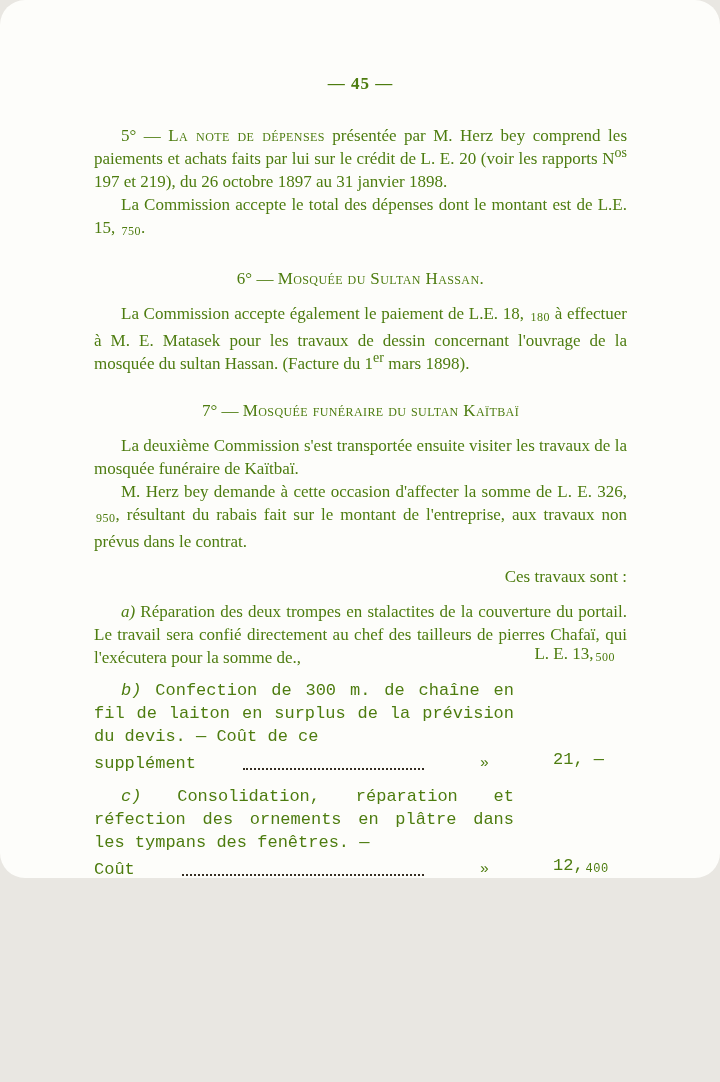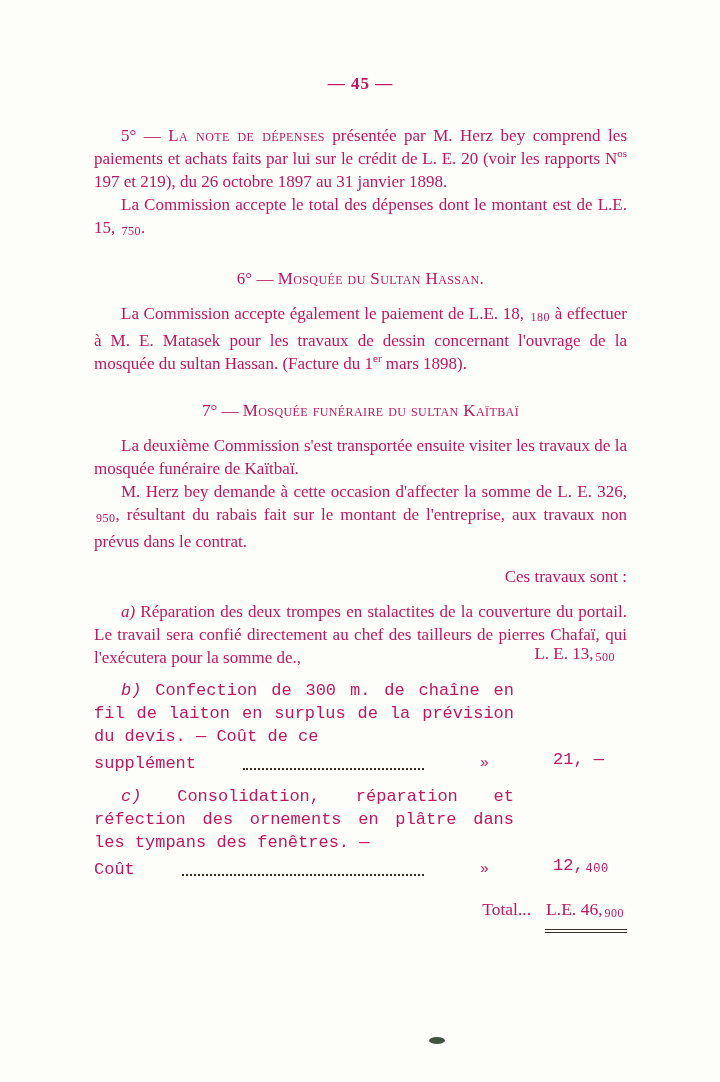--- a/index.html
+++ b/index.html
@@ -1,37 +1,38 @@
 <!DOCTYPE html>
 <html><head>
 <meta charset="utf-8">
 <style>
   html,body{margin:0;padding:0;background:#e9e7e2;}
   .page{
     position:relative;
-    width:720px;height:1082px;
+    width:720px;height:878px;
     background:#fdfdfa;
     font-family:"Liberation Serif","DejaVu Serif",serif;
-    color:#be185d;
+    color:#4d7c0f;
     overflow:hidden;
+    border-radius:25px;
   }
   .content{position:absolute;left:94px;top:0;width:533px;}
   .folio{margin-top:74px;text-align:center;font-size:17px;font-weight:bold;letter-spacing:1px;}
   p{margin:0;font-size:17px;line-height:23px;text-align:justify;}
   .indent{text-indent:27px;}
   .first-para{margin-top:30px;}
   .heading{
     margin:24px 0 12px 0;
     text-align:center;
     font-size:17px;line-height:23px;
     font-weight:normal;
     text-indent:0;
   }
   .sc{font-variant:small-caps;letter-spacing:.4px;}
-  sup{font-size:11px;line-height:0;}
+  sup{font-size:14px;line-height:0;}
   .frac{font-size:12px;vertical-align:-2px;margin-left:2px;letter-spacing:.5px;}
   .intro{margin:12px 0 0 66px;text-align:right;text-indent:0;}
   .item{margin-top:10px;font-family:Liberation Mono, monospace;}
   .item-a{position:relative;margin-top:12px;}
   .item-a .amt{position:absolute;right:12px;bottom:0;text-indent:0;}
   .lbl{font-style:italic;}
   .body-narrow{width:420px;}
   .leader-row{
     display:flex;align-items:flex-end;
     width:100%;font-size:17px;line-height:23px;gap:44px;

